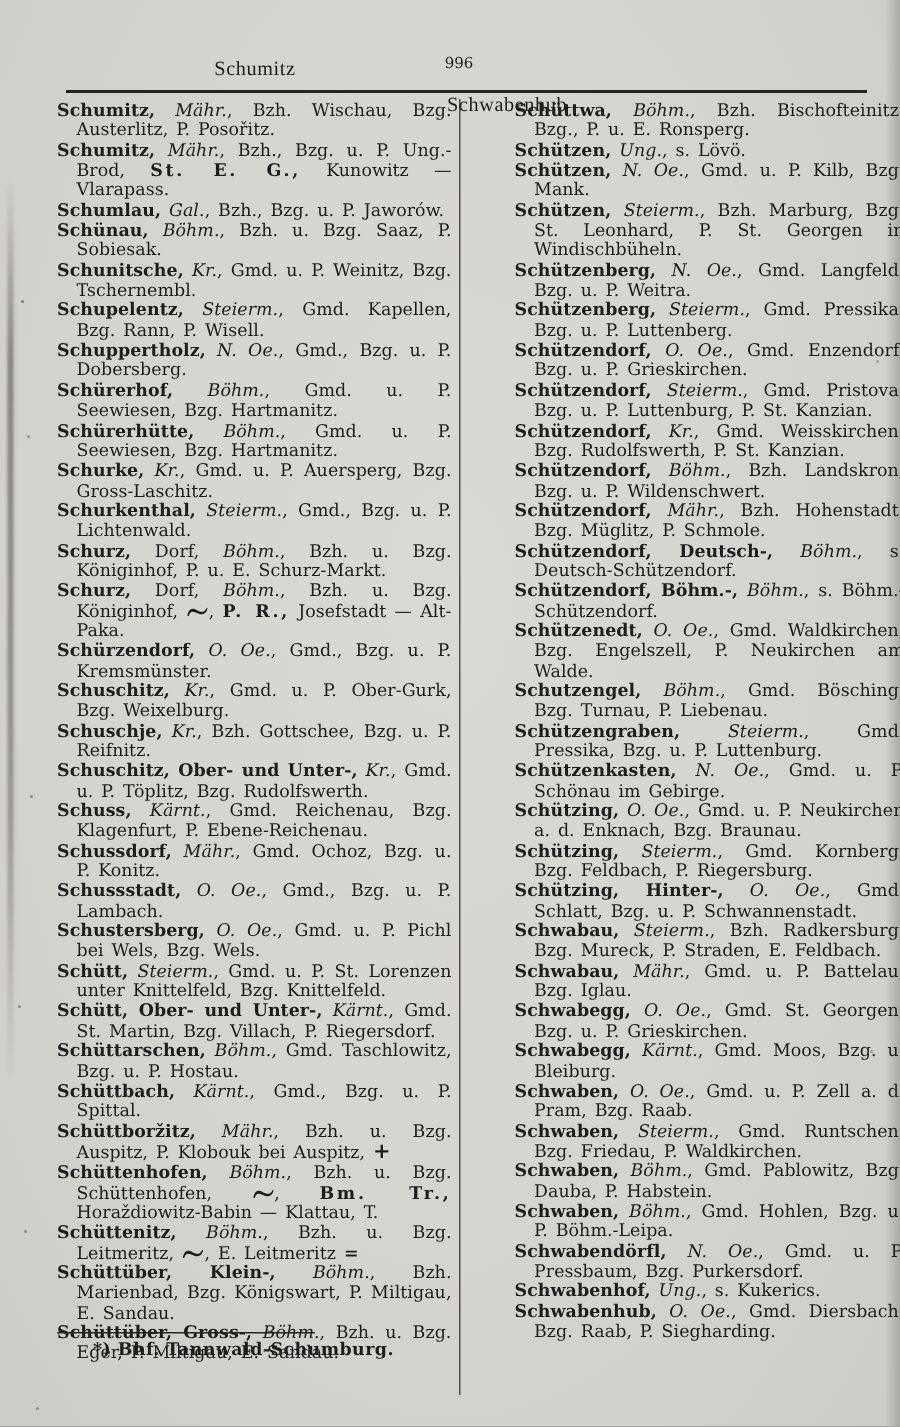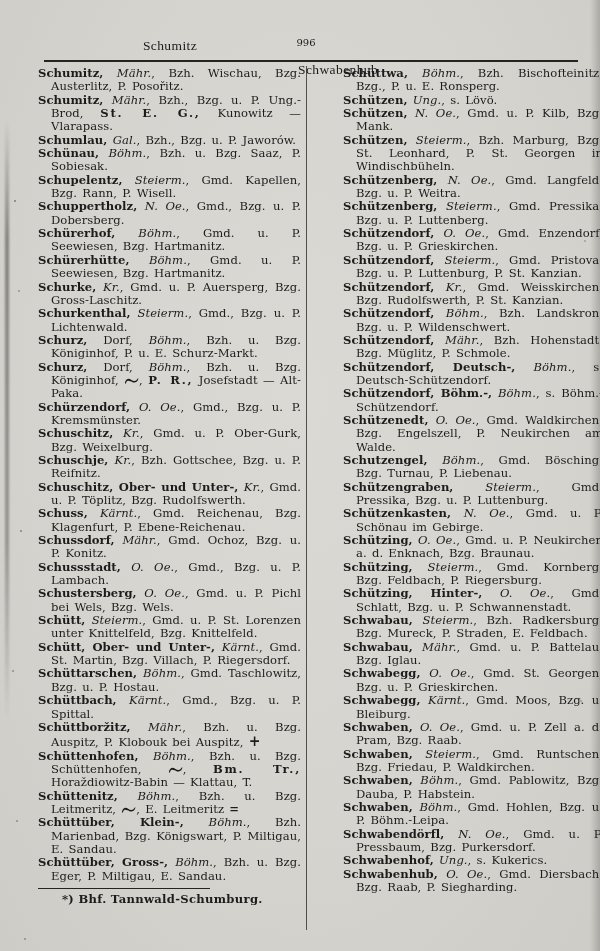--- a/index.html
+++ b/index.html
@@ -58,20 +58,21 @@
   <span class="running-head head-right">Schwabenhub</span>
 
   <div class="header-rule"></div>
   <div class="col-divider"></div>
 
   <div class="col col-left" id="col-left">
       <p class="entry"><span class="b">Schumitz,</span><span class="t"> </span><span class="i">Mähr.</span><span class="t">, Bzh. Wischau, Bzg. Austerlitz, P. Posořitz.</span></p>
       <p class="entry"><span class="b">Schumitz,</span><span class="t"> </span><span class="i">Mähr.</span><span class="t">, Bzh., Bzg. u. P. Ung.-Brod, </span><span class="bs">St. E. G.,</span><span class="t"> Kunowitz — Vlarapass.</span></p>
       <p class="entry"><span class="b">Schumlau,</span><span class="t"> </span><span class="i">Gal.</span><span class="t">, Bzh., Bzg. u. P. Jaworów.</span></p>
       <p class="entry"><span class="b">Schünau,</span><span class="t"> </span><span class="i">Böhm.</span><span class="t">, Bzh. u. Bzg. Saaz, P. Sobiesak.</span></p>
+      <p class="entry"><span class="b">Schunitsche,</span><span class="t"> </span><span class="i">Kr.</span><span class="t">, Gmd. u. P. Weinitz, Bzg. Tschernembl.</span></p>
       <p class="entry"><span class="b">Schupelentz,</span><span class="t"> </span><span class="i">Steierm.</span><span class="t">, Gmd. Kapellen, Bzg. Rann, P. Wisell.</span></p>
       <p class="entry"><span class="b">Schuppertholz,</span><span class="t"> </span><span class="i">N. Oe.</span><span class="t">, Gmd., Bzg. u. P. Dobersberg.</span></p>
       <p class="entry"><span class="b">Schürerhof,</span><span class="t"> </span><span class="i">Böhm.</span><span class="t">, Gmd. u. P. Seewiesen, Bzg. Hartmanitz.</span></p>
       <p class="entry"><span class="b">Schürerhütte,</span><span class="t"> </span><span class="i">Böhm.</span><span class="t">, Gmd. u. P. Seewiesen, Bzg. Hartmanitz.</span></p>
       <p class="entry"><span class="b">Schurke,</span><span class="t"> </span><span class="i">Kr.</span><span class="t">, Gmd. u. P. Auersperg, Bzg. Gross-Laschitz.</span></p>
       <p class="entry"><span class="b">Schurkenthal,</span><span class="t"> </span><span class="i">Steierm.</span><span class="t">, Gmd., Bzg. u. P. Lichtenwald.</span></p>
       <p class="entry"><span class="b">Schurz,</span><span class="t"> Dorf, </span><span class="i">Böhm.</span><span class="t">, Bzh. u. Bzg. Königinhof, P. u. E. Schurz-Markt.</span></p>
       <p class="entry"><span class="b">Schurz,</span><span class="t"> Dorf, </span><span class="i">Böhm.</span><span class="t">, Bzh. u. Bzg. Königinhof, </span><span class="horn"><svg viewBox="0 0 18 10" aria-hidden="true">
             <path d="M1.2 7.5 C2.5 2.5 5.5 2 8.5 4 C11.5 6 14.5 6.2 16 3.2 C17 1.4 17.6 2.2 16.8 4.2 C15.8 7 13 8.2 10.2 7 C7.8 6 5.2 4.6 3.6 6 C2.8 6.7 2.6 8 2.2 8.6 C1.7 9.2 0.9 8.6 1.2 7.5 Z" fill="#1c1c1c"></path>
           </svg></span><span class="t">, </span><span class="bs">P. R.,</span><span class="t"> Josefstadt — Alt-Paka.</span></p>

